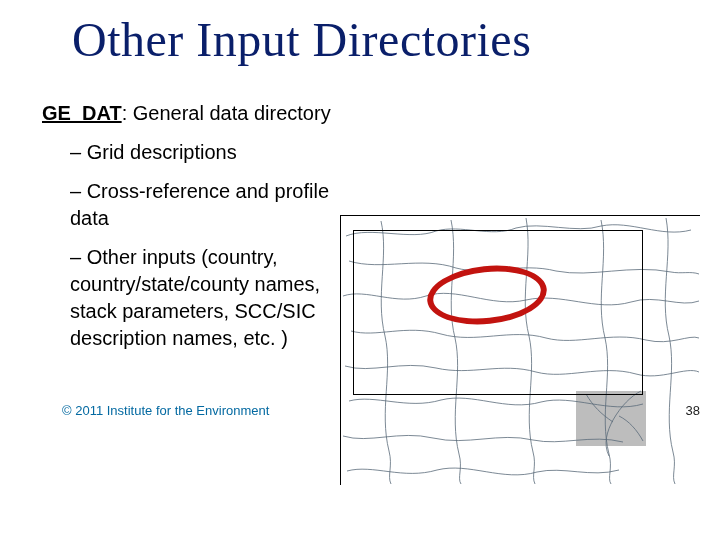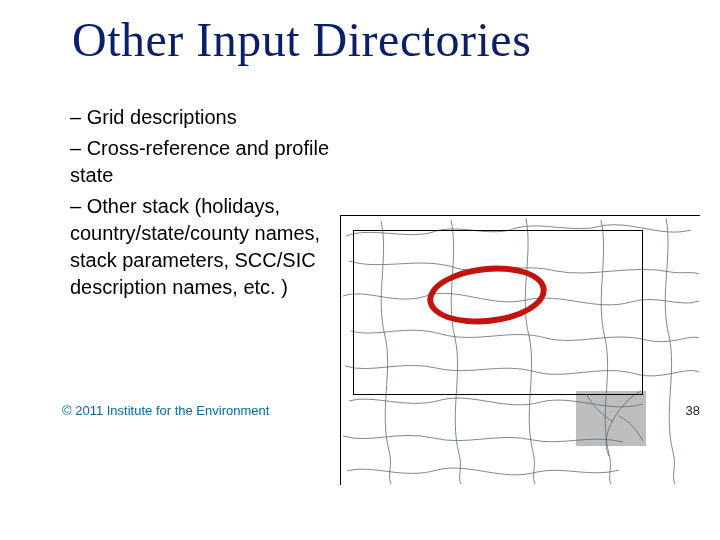--- a/index.html
+++ b/index.html
@@ -41,21 +41,21 @@
     font-family: Arial, Helvetica, sans-serif;
   }
   .lead-rest {
     font-family: Tahoma, Arial, sans-serif;
   }
   .sublist {
     margin-top: 2px;
     padding-left: 28px;
   }
   .sublist .item {
-    margin-top: 4px;
+    margin-top: 12px;
   }
   .map-wrap {
     position: absolute;
     top: 215px;
     left: 340px;
     width: 360px;
     height: 270px;
     border: 1px solid #000;
     background: #fff;
   }
@@ -99,24 +99,27 @@
   }
 </style>
 </head>
 <body>
 
 <div class="slide">
 
   <div class="title">Other Input Directories</div>
 
   <div class="body-text">
+    <div>
+      <span class="lead-label">GE_DAT</span><span class="lead-rest">: General data directory</span>
+    </div>
     <div class="sublist">
       <div class="item">– Grid descriptions</div>
-      <div class="item">– Cross-reference and profile state</div>
-      <div class="item">– Other stack (holidays, country/state/county names, stack parameters, SCC/SIC description names, etc. )</div>
+      <div class="item">– Cross-reference and profile data</div>
+      <div class="item">– Other inputs (country, country/state/county names, stack parameters, SCC/SIC description names, etc. )</div>
     </div>
   </div>
 
   <div class="map-wrap">
     <svg width="360" height="270" viewBox="0 0 360 270">
       <rect x="0" y="0" width="360" height="270" fill="#fff"></rect>
       <rect x="235" y="175" width="70" height="55" fill="#bdbdbd"></rect>
       <g fill="none" stroke="#5a6b7a" stroke-width="0.8">
         <path d="M5 20 C 30 10, 70 25, 95 15 C 120 8, 150 22, 175 12 C 200 5, 235 18, 260 10 C 290 4, 320 22, 350 14"></path>
         <path d="M8 45 C 40 55, 80 40, 115 52 C 145 60, 180 46, 215 55 C 250 62, 290 48, 330 56 C 340 58, 350 55, 358 58"></path>

